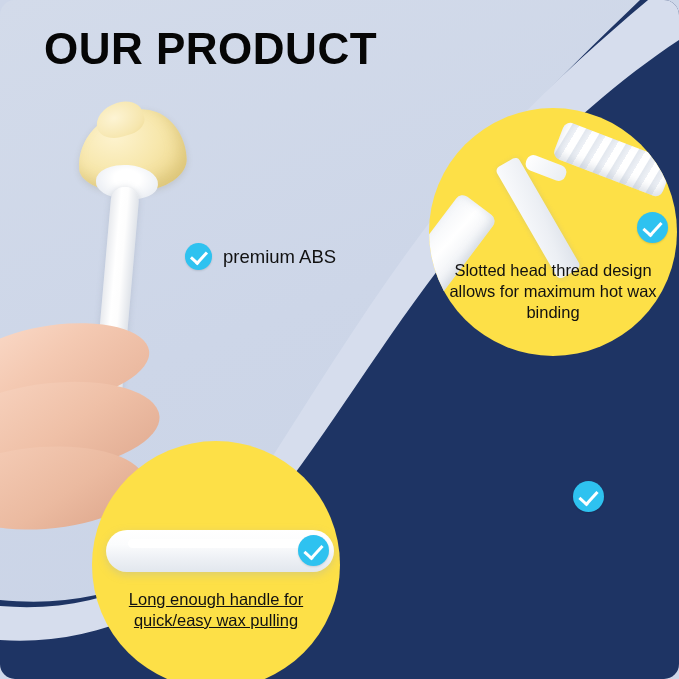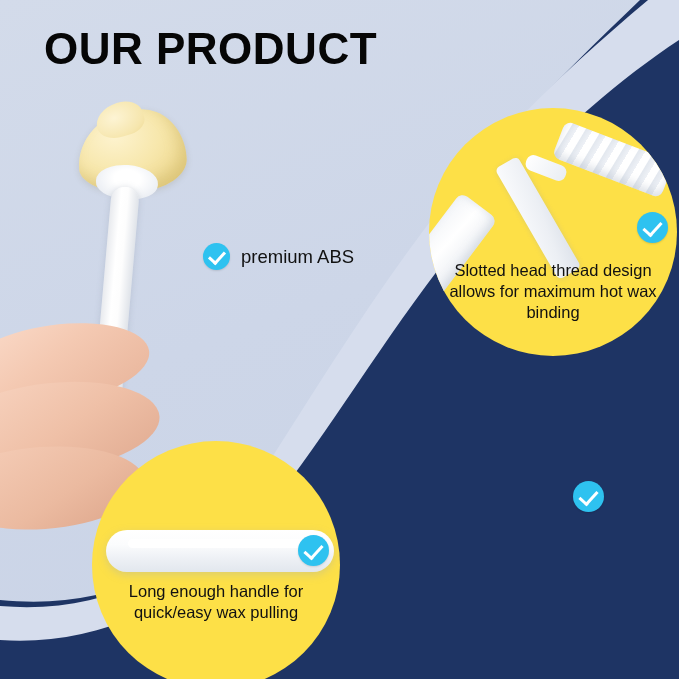--- a/index.html
+++ b/index.html
@@ -11,20 +11,21 @@
     font-family: "Liberation Sans", sans-serif;
     background: #ced7e9;
   }
 
   .poster {
     position: relative;
     width: 679px;
     height: 679px;
     overflow: hidden;
     background: #ced7e9;
+    border-radius: 15px;
   }
 
   
   .bg-light {
     position: absolute;
     inset: 0;
     background: linear-gradient(160deg, #d3dbea 0%, #cdd6e8 45%, #c9d3e6 100%);
   }
 
   
@@ -109,21 +110,21 @@
   }
   .finger-1 { left: -40px; top: 230px; width: 190px; height: 78px; transform: rotate(-8deg); }
   .finger-2 { left: -55px; top: 288px; width: 215px; height: 88px; transform: rotate(-6deg);
               background: linear-gradient(150deg,#f9d6c3 0%, #efc0a7 55%, #e0aa90 100%); }
   .finger-3 { left: -60px; top: 352px; width: 205px; height: 82px; transform: rotate(-4deg);
               background: linear-gradient(150deg,#f7d0bb 0%, #ebbaa0 60%, #dca489 100%); }
 
   
   .bullets {
     position: absolute;
-    left: 203px;
+    left: 185px;
     top: 243px;
     z-index: 30;
   }
   .bullet-row {
     display: flex;
     align-items: center;
     margin-bottom: 13px;
   }
   .bullet-label {
     margin-left: 11px;
@@ -192,21 +193,21 @@
     right: 0;
     text-align: center;
     font-size: 16.5px;
     line-height: 21px;
     color: #111;
     font-family: "Liberation Sans", sans-serif;
     z-index: 4;
     padding: 0 8px;
   }
   .cap-tr { top: 152px; }
-  .cap-bl { top: 140px; }
+  .cap-bl { top: 148px; text-decoration: underline; }
   .cap-br { top: 128px; color: #151515; }
 
   .badge-float {
     position: absolute;
     z-index: 25;
   }
   .badge-tr { left: 637px; top: 212px; }
   .badge-bl { left: 298px; top: 535px; }
   .badge-br { left: 573px; top: 481px; }
 

